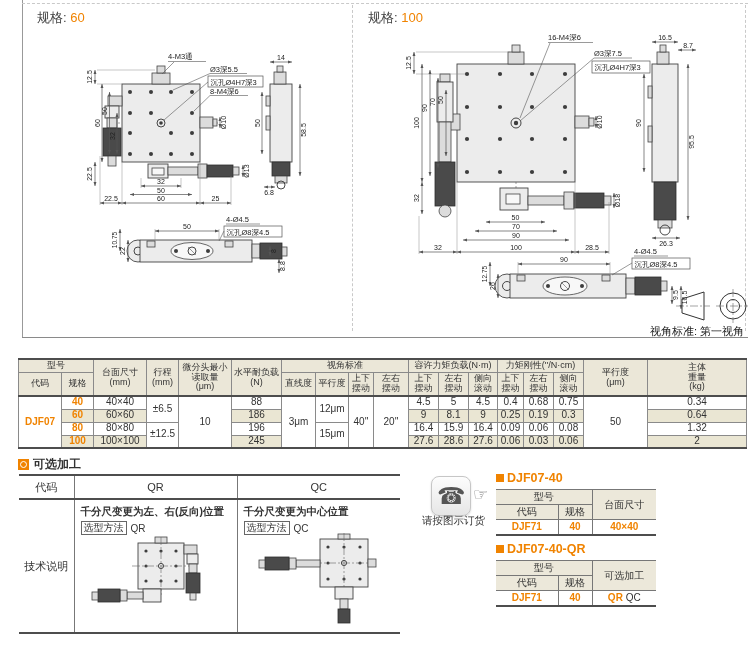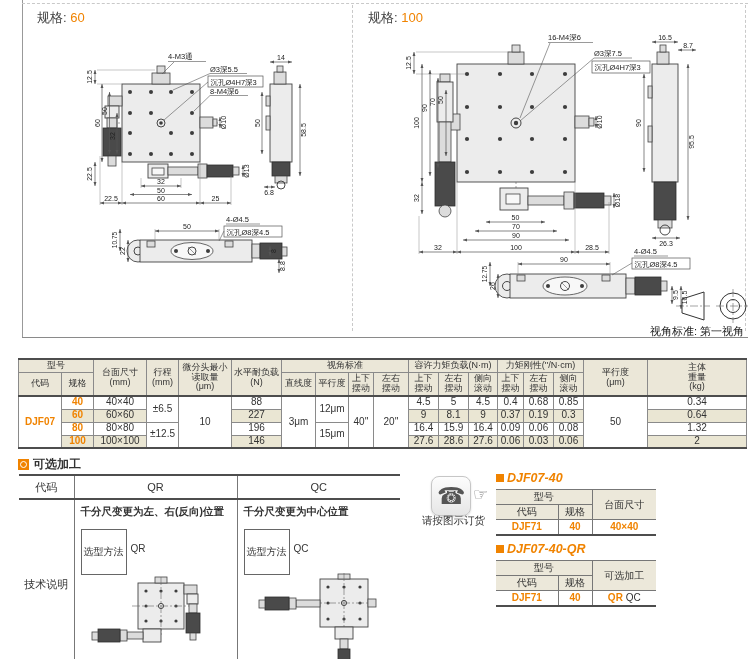--- a/index.html
+++ b/index.html
@@ -47,23 +47,23 @@
   #opt-table{position:absolute;left:19px;top:474px;width:381px;border-collapse:collapse;
              font-size:11px;border-top:2px solid #4d4d4d;border-bottom:2px solid #4d4d4d;}
   #opt-table th,#opt-table td{border-left:1px solid #777;border-right:1px solid #777;padding:0;}
   #opt-table th:first-child,#opt-table td:first-child{border-left:none;}
   #opt-table th:last-child,#opt-table td:last-child{border-right:none;}
   #opt-table th{height:22px;font-weight:normal;border-bottom:2px solid #4d4d4d;background:#fff;text-align:center;}
   #opt-table td{height:132px;vertical-align:top;}
   #opt-table td.rowlab{vertical-align:middle;text-align:center;}
   .opt-desc{font-weight:bold;font-size:10.5px;margin:5px 4px 2px 6px;white-space:nowrap;}
   .method-line{margin:1px 0 0 6px;font-size:10px;display:flex;align-items:center;gap:4px;}
-  .method-box{border:1px solid #666;padding:16px 2px;line-height:12px;margin-top:8px;}
+  .method-box{border:1px solid #666;padding:0 2px;line-height:12px;}
   
-  .order-title{position:absolute;color:#f08300;font-weight:bold;font-size:12.5px;display:flex;align-items:center;gap:3px;font-style:italic;}
+  .order-title{position:absolute;color:#f08300;font-weight:bold;font-size:12.5px;display:flex;align-items:center;gap:3px;}
   .sq{width:8px;height:8px;background:#f08300;display:inline-block;}
   .order-table{position:absolute;border-collapse:collapse;font-size:10px;width:160px;table-layout:fixed;
                border-top:1px solid #555;border-bottom:2px solid #4d4d4d;}
   .order-table th,.order-table td{border:1px solid #777;text-align:center;padding:0;height:13px;}
   .order-table th{background:#ece8da;font-weight:normal;}
   .order-table th:first-child,.order-table td:first-child{border-left:none;}
   .order-table th:last-child,.order-table td:last-child{border-right:none;}
   
   #phone-box{left:431px;top:476px;width:38px;height:38px;border:1px solid #c6c6c6;border-radius:8px;
              background:linear-gradient(#fdfdfd,#e6e6e6);display:flex;align-items:center;justify-content:center;
@@ -490,32 +490,32 @@
       <td>88</td>
       <td rowspan="4">3μm</td>
       <td rowspan="2">12μm</td>
       <td rowspan="4">40''</td>
       <td rowspan="4">20''</td>
       <td>4.5</td>
       <td>5</td>
       <td>4.5</td>
       <td>0.4</td>
       <td>0.68</td>
-      <td>0.85</td>
+      <td>0.75</td>
       <td rowspan="4">50</td>
       <td>0.34</td>
     </tr>
     <tr>
       <td class="orange alt">60</td>
       <td class="alt">60×60</td>
-      <td class="alt">227</td>
+      <td class="alt">186</td>
       <td class="alt">9</td>
       <td class="alt">8.1</td>
       <td class="alt">9</td>
-      <td class="alt">0.37</td>
+      <td class="alt">0.25</td>
       <td class="alt">0.19</td>
       <td class="alt">0.3</td>
       <td class="alt">0.64</td>
     </tr>
     <tr>
       <td class="orange">80</td>
       <td>80×80</td>
       <td rowspan="2">±12.5</td>
       <td>196</td>
       <td rowspan="2">15μm</td>
@@ -523,21 +523,21 @@
       <td>15.9</td>
       <td>16.4</td>
       <td>0.09</td>
       <td>0.06</td>
       <td>0.08</td>
       <td>1.32</td>
     </tr>
     <tr>
       <td class="orange alt">100</td>
       <td class="alt">100×100</td>
-      <td class="alt">146</td>
+      <td class="alt">245</td>
       <td class="alt">27.6</td>
       <td class="alt">28.6</td>
       <td class="alt">27.6</td>
       <td class="alt">0.06</td>
       <td class="alt">0.03</td>
       <td class="alt">0.06</td>
       <td class="alt">2</td>
     </tr>
   </tbody>
 </table>

